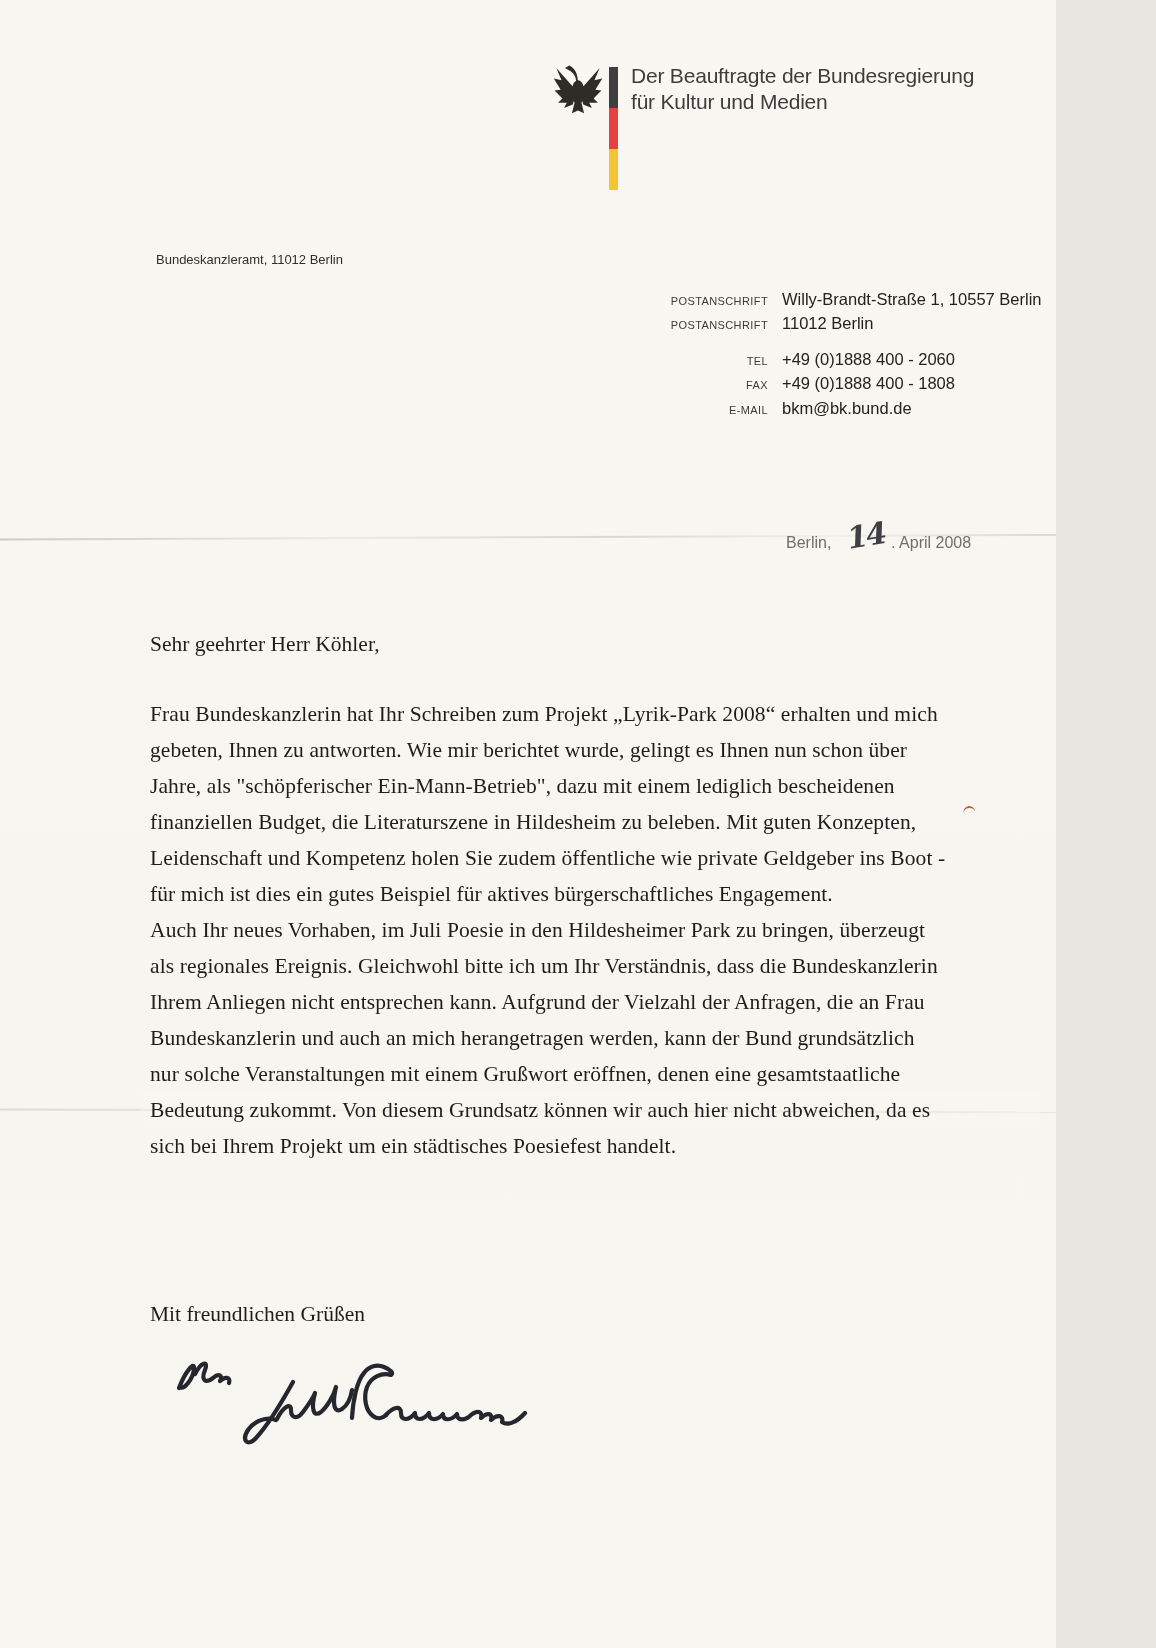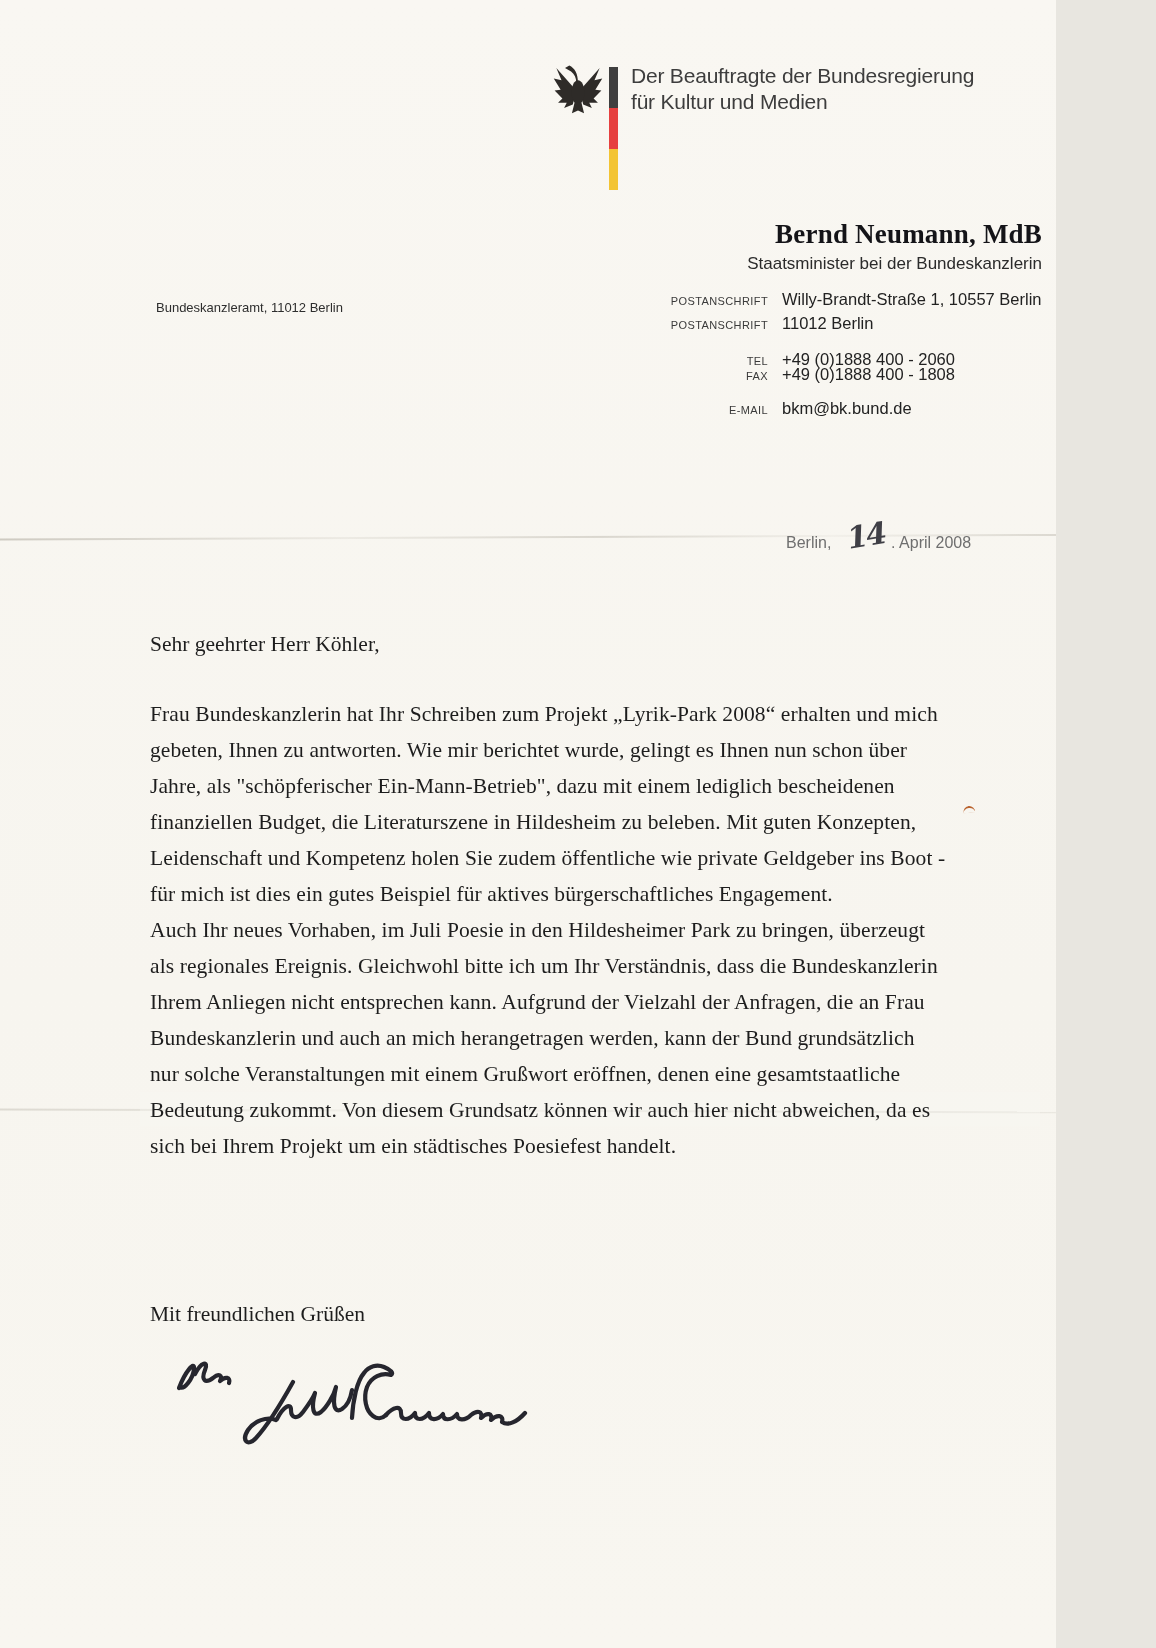--- a/index.html
+++ b/index.html
@@ -22,21 +22,21 @@
     left: 631px; top: 63px;
     font-family: "Liberation Sans", sans-serif;
     font-size: 21px; line-height: 26px; color: #3d3d3d;
     letter-spacing: -0.2px;
   }
 
   
   .return-line {
     left: 156px; top: 252px;
     font-family: "Liberation Sans", sans-serif;
-    font-size: 13px; color: #2e2e2e; margin-top: 48px;
+    font-size: 13px; color: #2e2e2e;
   }
   .recipient {
     left: 156px; top: 286px;
     font-size: 21px; line-height: 25px; color: #232323;
     white-space: pre;
   }
 
   
   .sender-head { left: 628px; top: 219px; width: 414px; text-align: right; }
   .sender-name { font-size: 27px; font-weight: bold; color: #141418; letter-spacing: 0.2px; }
@@ -49,21 +49,21 @@
     flex: 0 0 140px; text-align: right;
     font-family: "Liberation Sans", sans-serif;
     font-size: 11px; letter-spacing: 0.4px; color: #3a3a3a;
   }
   .contact-row .val {
     margin-left: 14px;
     font-family: "Liberation Sans", sans-serif;
     font-size: 16.5px; color: #222222;
   }
   .row-1 { top: 290px; } .row-2 { top: 314px; }
-  .row-3 { top: 350px; } .row-4 { top: 365px; } .row-5 { top: 399px; }
+  .row-3 { top: 350px; } .row-4 { top: 374px; } .row-5 { top: 399px; }
 
   
   .date-line {
     left: 786px; top: 534px;
     font-family: "Liberation Sans", sans-serif;
     font-size: 16px; color: #6f6f6f;
     display: flex; align-items: flex-start;
   }
   .handwritten-day {
     font-family: "DejaVu Serif", serif;
@@ -136,24 +136,20 @@
     <div>für Kultur und Medien</div>
   </div>
 
   <div class="abs fold fold-1"></div>
   <div class="abs fold fold-2"></div>
   <div class="abs fade-strip"></div>
   <div class="abs scan-tick"></div>
 
   <div class="abs return-line">Bundeskanzleramt, 11012 Berlin</div>
 
-  <div class="abs sender-head">
-    <div class="sender-name">Bernd Neumann, MdB</div>
-    <div class="sender-title">Staatsminister bei der Bundeskanzlerin</div>
-  </div>
   <div class="abs contact-row row-1">
     <span class="lbl">POSTANSCHRIFT</span>
     <span class="val">Willy-Brandt-Straße 1, 10557 Berlin</span>
   </div>
   <div class="abs contact-row row-2">
     <span class="lbl">POSTANSCHRIFT</span>
     <span class="val">11012 Berlin</span>
   </div>
   <div class="abs contact-row row-3">
     <span class="lbl">TEL</span>

